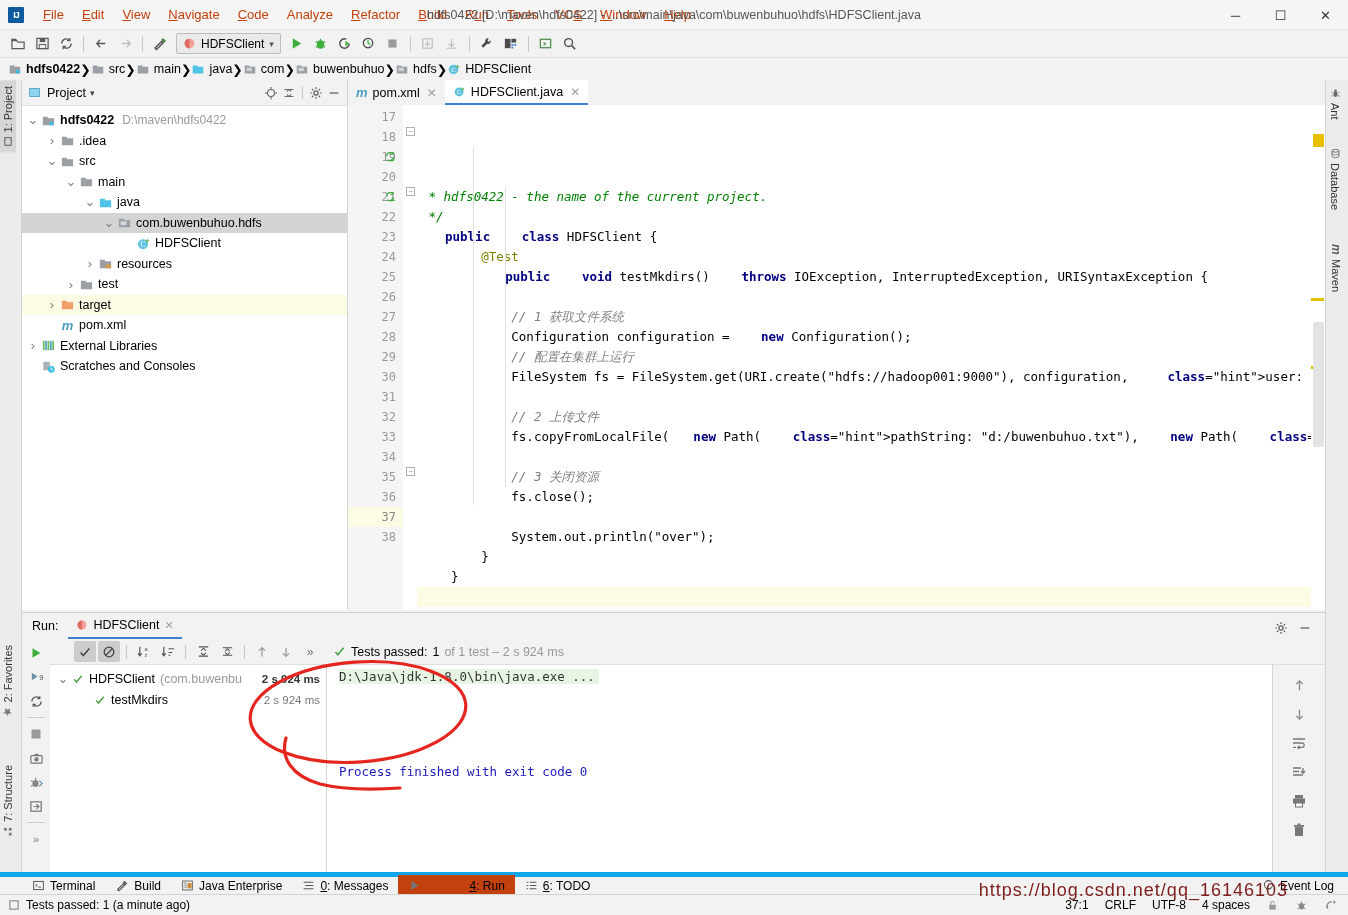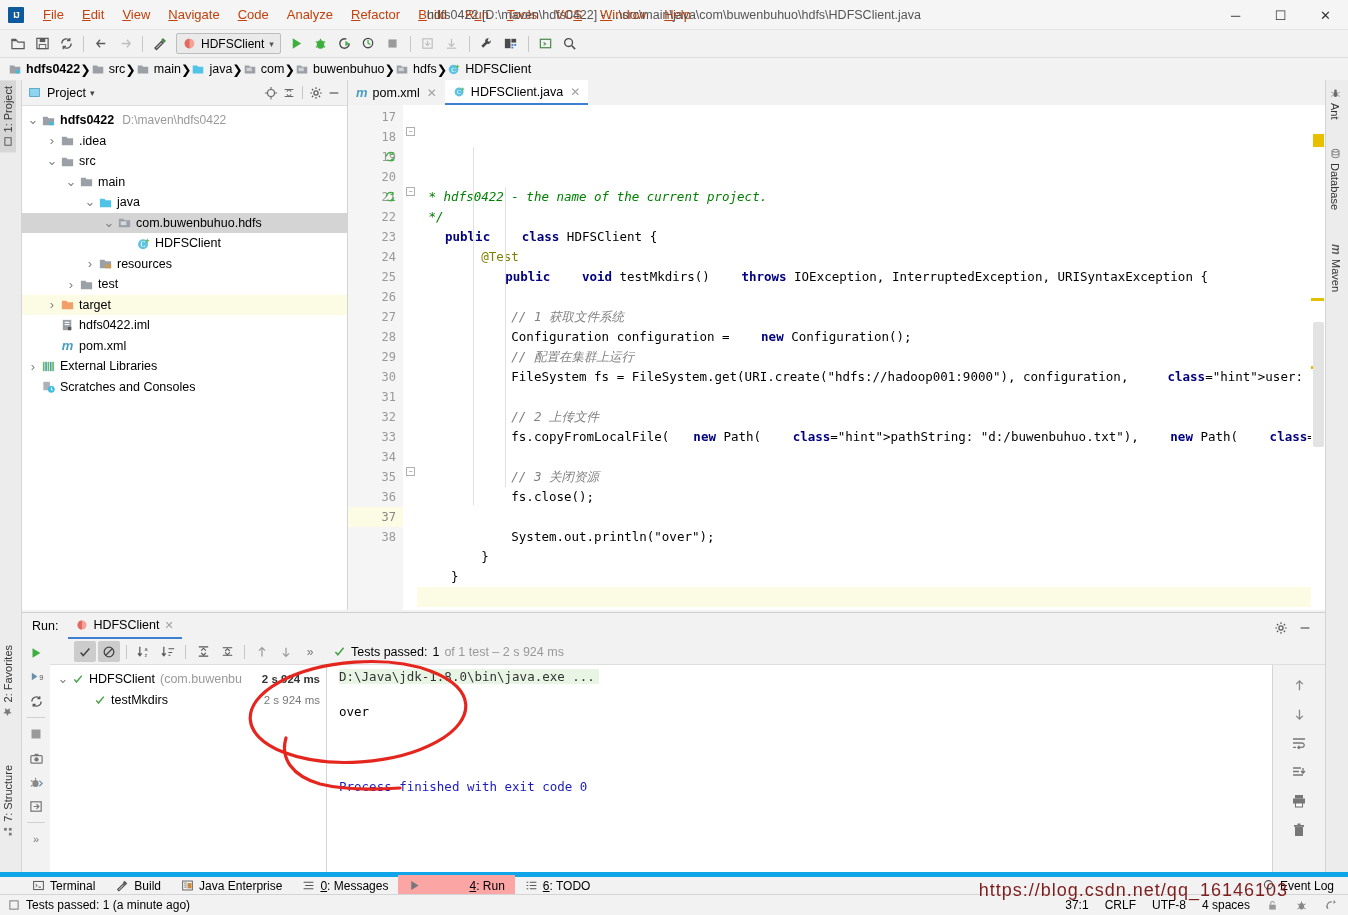--- a/index.html
+++ b/index.html
@@ -253,21 +253,21 @@
   
   .tw-bar {
     position: absolute; left: 0; bottom: 21px; width: 1348px; height: 22px;
     background: #f2f2f2; display: flex; align-items: center;
     border-top: 5px solid #0ea5e9; padding-left: 22px;
   }
   .tw-btn {
     display: flex; align-items: center; gap: 5px; padding: 3px 10px;
     font-size: 12px; height: 22px;
   }
-  .tw-btn.active { background: #fca5a5; gap: 48px; }
+  .tw-btn.active { background: #c2410c; gap: 48px; }
   .tw-btn u { text-decoration: underline; }
   .event-log {
     margin-left: auto; display: flex; align-items: center; gap: 5px;
     padding-right: 14px; font-size: 12px;
   }
   .statusbar {
     position: absolute; left: 0; bottom: 0; width: 1348px; height: 21px;
     background: #f2f2f2; display: flex; align-items: center;
     border-top: 1px solid #d4d4d4; font-size: 12px; padding-left: 8px;
   }
@@ -672,32 +672,20 @@
           <span class="tlabel">test</span>
         </div>
         <div class="tnode highlight-target" style="padding-left: 23px;">
           <span class="twisty" style="font-size: 13px;">›</span>
           <span class="ticon">
             <svg width="15" height="15" viewBox="0 0 16 16">
               <path d="M2 4h5l1 1.5h6V13H2z" fill="#f0a068"></path>
             </svg>
           </span>
           <span class="tlabel">target</span>
-        </div>
-        <div class="tnode" style="padding-left: 23px;">
-          <span class="twisty"></span>
-          <span class="ticon">
-            <svg width="15" height="15" viewBox="0 0 16 16">
-              <rect x="3" y="2" width="9" height="11" fill="#9aa0a6"></rect>
-              <rect x="5" y="4" width="5" height="1.2" fill="#fff"></rect>
-              <rect x="5" y="6.4" width="5" height="1.2" fill="#fff"></rect>
-              <rect x="8.5" y="9.5" width="3.5" height="3.5" fill="#555"></rect>
-            </svg>
-          </span>
-          <span class="tlabel">hdfs0422.iml</span>
         </div>
         <div class="tnode" style="padding-left: 23px;">
           <span class="twisty"></span>
           <span class="ticon">
             <span style="font-style:italic;font-weight:bold;color:#4a9ec0;font-size:13px;">m</span>
           </span>
           <span class="tlabel">pom.xml</span>
         </div>
         <div class="tnode" style="padding-left: 4px;">
           <span class="twisty" style="font-size: 13px;">›</span>
@@ -958,21 +946,20 @@
             </svg>
           </span>
           <span style="margin-left: 3px;">testMkdirs</span>
           <span class="tt-dur">2 s 924 ms</span>
         </div>
       </div>
 
     <div class="console">
       <div class="cmdline">D:\Java\jdk-1.8.0\bin\java.exe ...</div>
       <div style="height:20px;"></div>
-      <div class="out-line">over</div>
       <div style="height:60px;"></div>
       <div class="finish-line">Process finished with exit code 0</div>
     </div>
 
     <div class="console-tb">
       <div class="ct-ico">
         <svg width="15" height="15" viewBox="0 0 16 16">
             <path d="M8 13V3M4.5 6.5L8 3l3.5 3.5" stroke="#888" stroke-width="1.4" fill="none"></path>
           </svg>
       </div>

